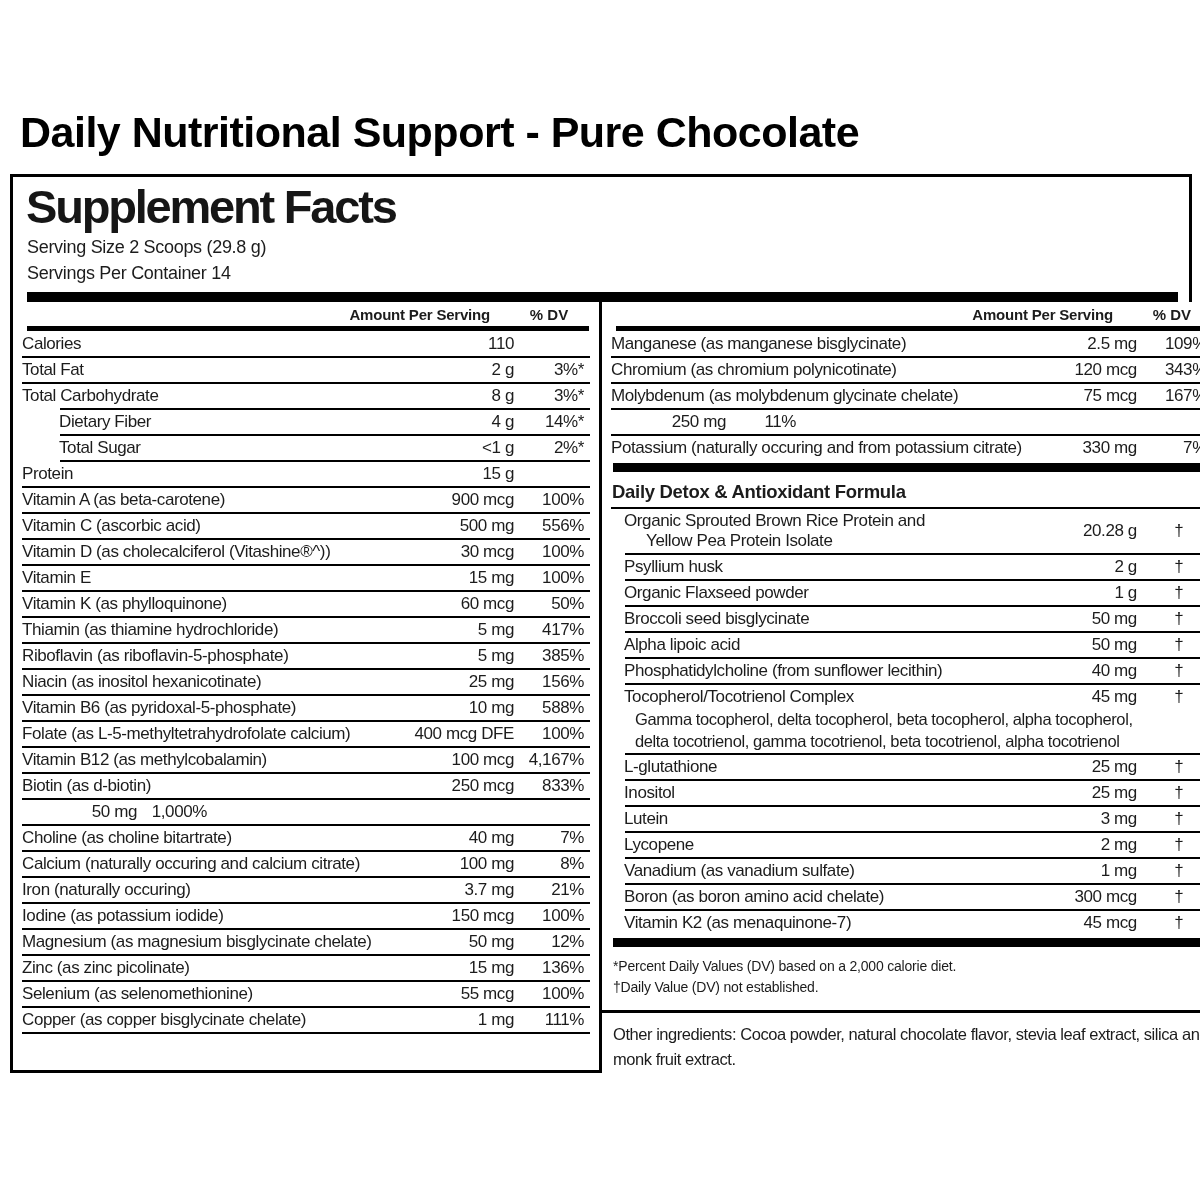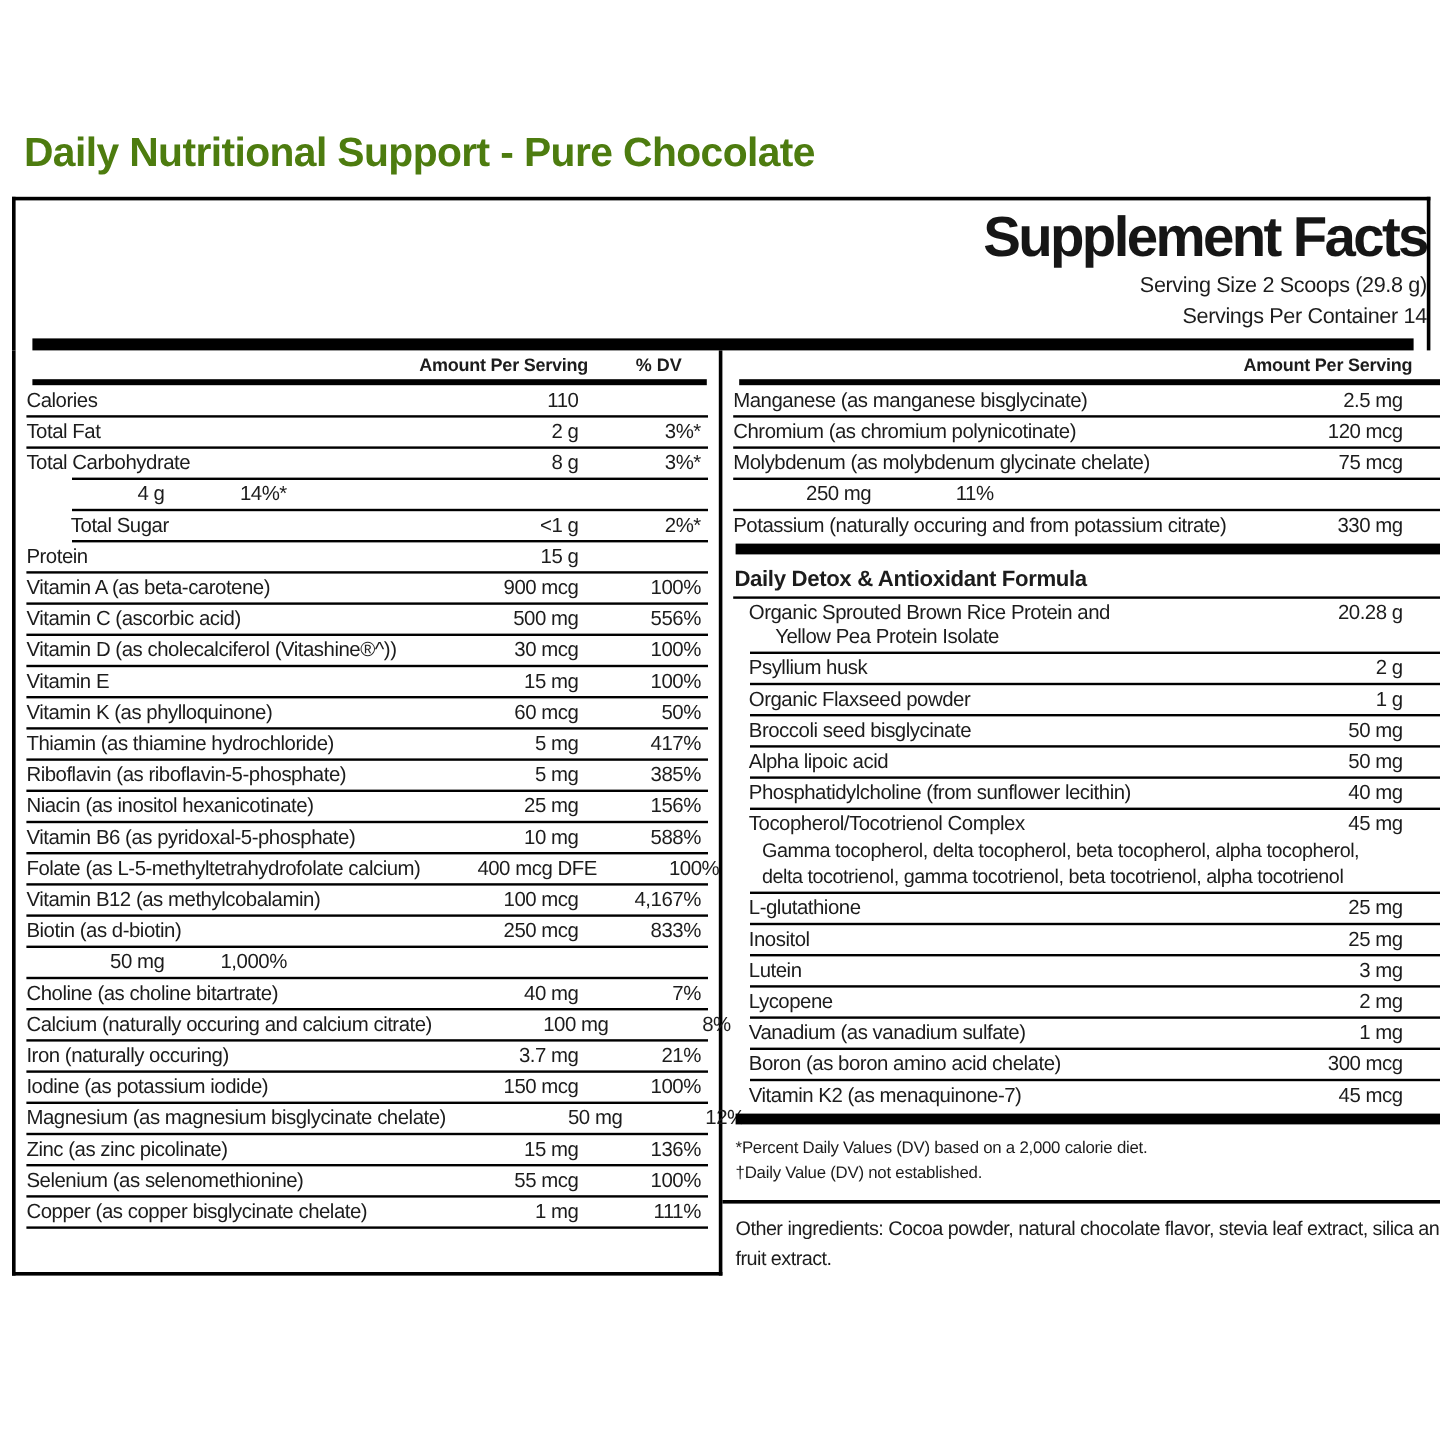--- a/index.html
+++ b/index.html
@@ -4,27 +4,27 @@
 <style>
   html,body{margin:0;padding:0;background:#fff;}
   .page{
     position:relative;
     width:1200px;height:1200px;
     background:#fff;color:#1c1c1c;
     font-family:"Liberation Sans","DejaVu Sans",sans-serif;
     overflow:hidden;
   }
   .page-title{
-    font-size:34px;font-weight:bold;letter-spacing:-0.5px;
-    margin:0;padding:108px 0 0 20px;color:#4d7c0f;
+    font-size:43px;font-weight:bold;letter-spacing:-0.5px;
+    margin:0;padding:108px 0 0 20px;color:#000000;
   }
   
   .label{margin:17px 8px 0 10px;width:1182px;box-sizing:border-box;}
   .label-top{
-    border:3px solid #000;border-bottom:none;box-sizing:border-box;text-align:right;
+    border:3px solid #000;border-bottom:none;box-sizing:border-box;
   }
   .sf-title{
     font-size:47px;font-weight:bold;letter-spacing:-2.2px;
     margin:0;padding:6px 0 3px 13px;line-height:1.02;color:#161616;
   }
   .serv-line{font-size:18px;letter-spacing:-0.3px;padding:1px 0 1px 14px;line-height:1.35;}
   .servbar{height:10px;background:#000;margin:5px 11px 0 14px;}
   
   .cols{display:flex;align-items:stretch;}
   .col-left{
@@ -37,21 +37,21 @@
     border-right:3px solid #000;border-bottom:3px solid #000;box-sizing:border-box;
     padding-bottom:2px;
   }
   .colhead{display:flex;align-items:baseline;padding:4px 15px 2px 10px;font-size:15px;font-weight:bold;gap:24px;}
   .colhead .spacer{flex:1 1 auto;}
   .colhead .amt-h{text-align:right;letter-spacing:-0.2px;}
   .colhead .dv-h{width:70px;text-align:center;flex:0 0 70px;}
   .medbar{height:5px;background:#000;margin:1px 10px 1px 14px;}
   .thickbar{height:9px;background:#000;margin:3px 10px 3px 11px;}
   
-  .row{display:flex;align-items:flex-start;padding:2px 15px 2px 9px;font-size:17px;line-height:20px;letter-spacing:-0.4px;gap:32px;}
+  .row{display:flex;align-items:center;padding:2px 15px 2px 9px;font-size:17px;line-height:20px;letter-spacing:-0.4px;}
   .row .name{flex:1 1 0;white-space:nowrap;overflow:visible;}
   .row .name .name2{display:block;padding-left:22px;}
   .row .amt{flex:0 0 115px;width:115px;text-align:right;white-space:nowrap;}
   .row .dv{flex:0 0 70px;width:70px;text-align:right;white-space:nowrap;}
   .row .dv.ctr{text-align:center;padding-left:14px;box-sizing:border-box;}
   #left-rows .row.ind1 .name{padding-left:37px;}
   .right-box .row.ind1 .name{padding-left:13px;}
   .sep{height:2px;background:#000;margin:0 9px;}
   #left-rows .sep.ind{margin-left:47px;}
   .right-box .sep.ind{margin-left:23px;}
@@ -99,20 +99,21 @@
     <span class="dv">3%*</span>
   </div>
 <div class="sep"></div>
   <div class="row">
     <span class="name">Total Carbohydrate</span>
     <span class="amt">8 g</span>
     <span class="dv">3%*</span>
   </div>
 <div class="sep ind"></div>
   <div class="row ind1">
+    <span class="name">Dietary Fiber</span>
     <span class="amt">4 g</span>
     <span class="dv">14%*</span>
   </div>
 <div class="sep ind"></div>
   <div class="row ind1">
     <span class="name">Total Sugar</span>
     <span class="amt">&lt;1 g</span>
     <span class="dv">2%*</span>
   </div>
 <div class="sep ind"></div>

